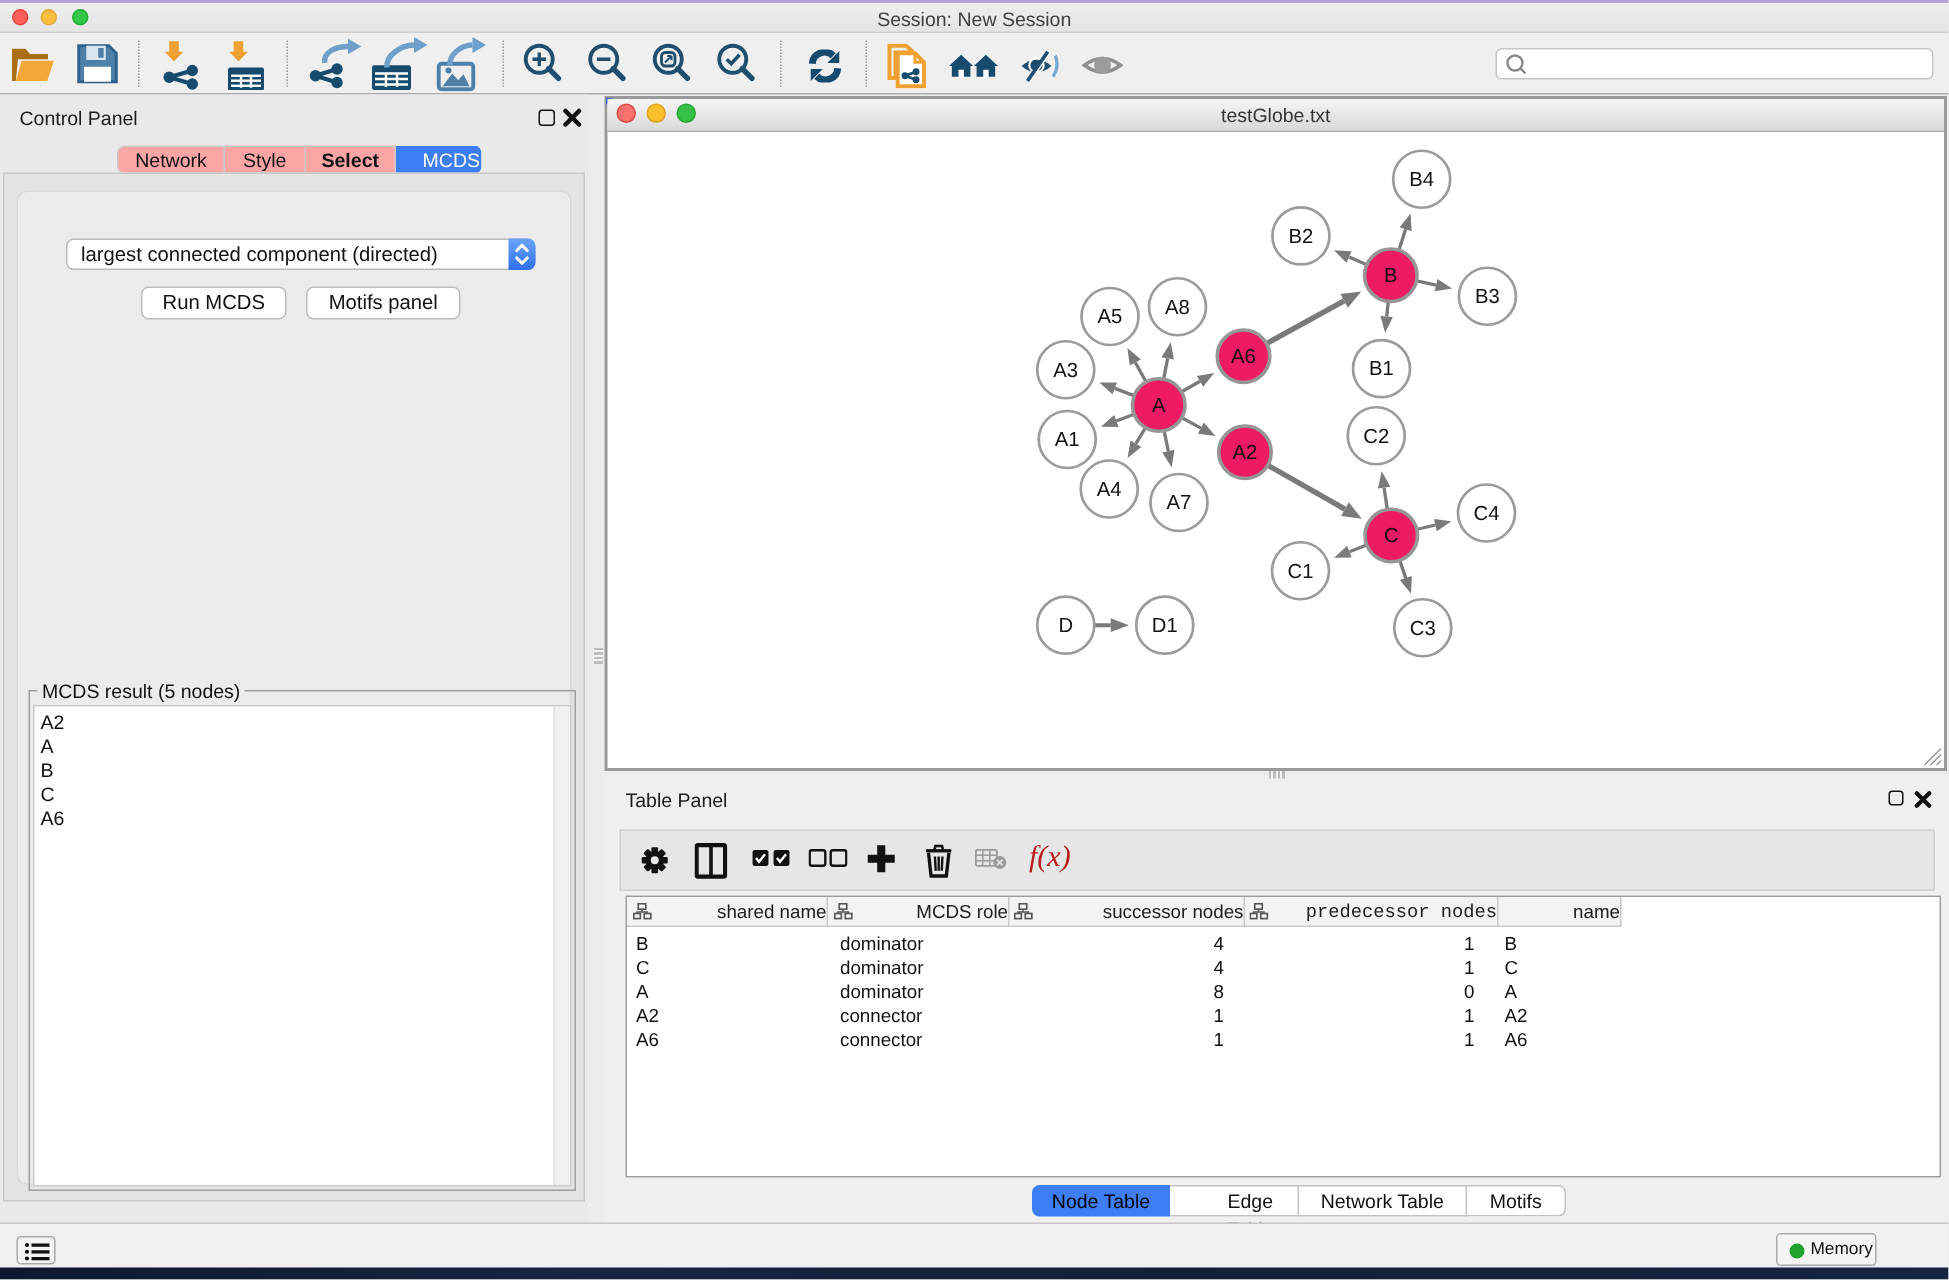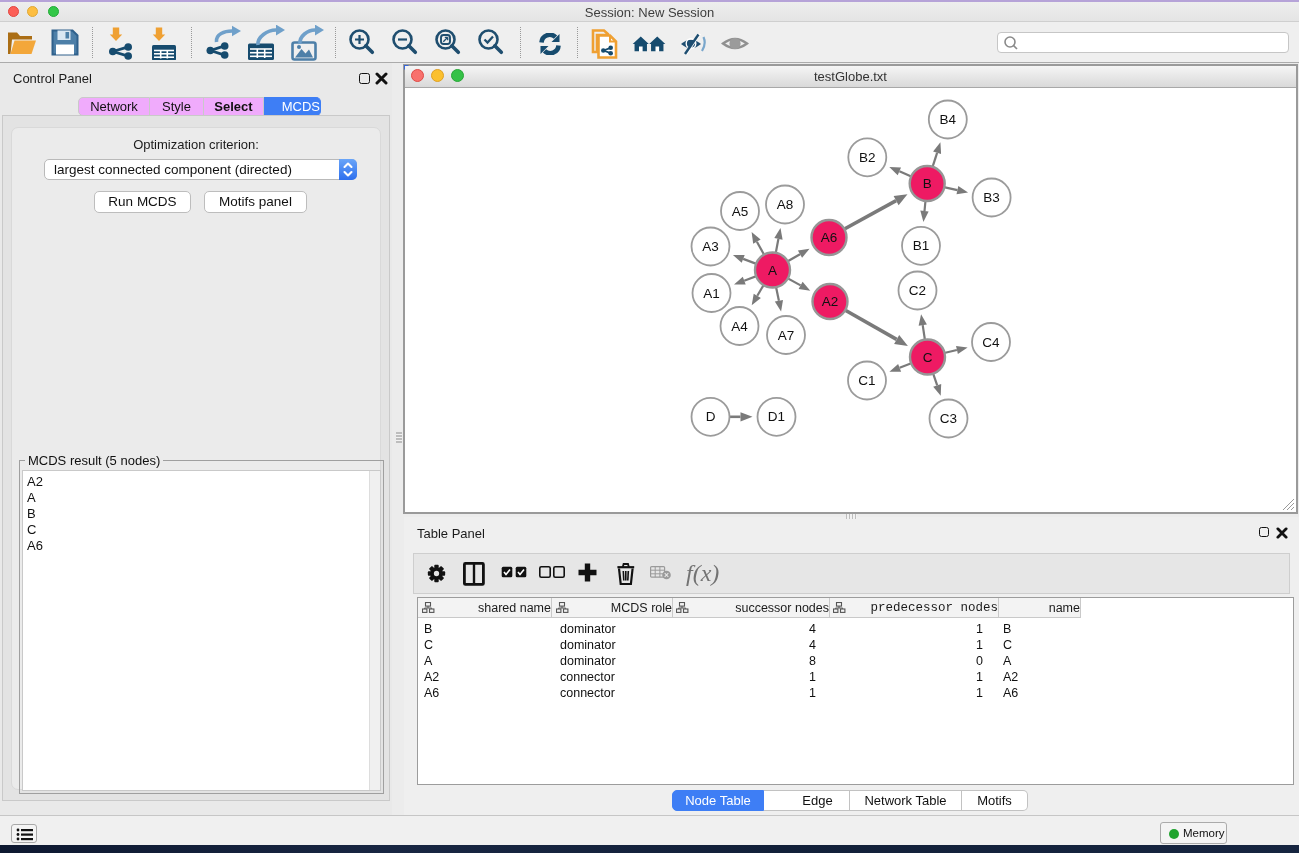--- a/index.html
+++ b/index.html
@@ -19,21 +19,21 @@
 
 #toolbar { left:0; top:22px; width:1299px; height:41px; background:#efefef; border-bottom:1px solid #ababab; }
 .sep { position:absolute; top:5px; height:31px; width:0; border-left:1px dotted #9a9a9a; }
 #searchbox { position:absolute; left:997px; top:10px; width:292px; height:21px; background:#fff; border:1px solid #c6c6c6; border-radius:4px; }
 
 
 #cpanel { left:0; top:63px; width:392px; height:752px; background:#e9e9e9; }
 #cpanel .ptitle { position:absolute; left:13px; top:8px; font-size:13px; color:#1b1b1b; }
 .winbtn-sq { position:absolute; width:11px; height:11px; border:1.6px solid #111; border-radius:2.5px; background:transparent; }
 .tabs { position:absolute; display:flex; }
-.tab { height:19px; background:#f0abfc; border:1px solid #c9c9c9; border-left:none; font-size:13px; color:#111; text-align:center; line-height:17px; }
+.tab { height:19px; background:#fca5a5; border:1px solid #c9c9c9; border-left:none; font-size:13px; color:#111; text-align:center; line-height:17px; }
 .tab.first { border-left:1px solid #c9c9c9; border-radius:5px 0 0 5px; }
 .tab.last { border-radius:0 5px 5px 0; }
 .tab.sel { background:#3e7ef5; color:#fff; border-color:#3e7ef5; }
 #tabpane { position:absolute; left:2px; top:52px; width:388px; height:686px; background:#e3e3e3; border:1px solid #c9c9c9; }
 #innerpane { position:absolute; left:8px; top:11px; width:370px; height:663px; background:#ebebeb; border:1px solid #d9d9d9; border-radius:7px; }
 #optlabel { position:absolute; left:0; width:100%; top:9px; text-align:center; font-size:13px; color:#1b1b1b; }
 #combo { position:absolute; left:32px; top:31px; width:313px; height:21px; background:#fff; border:1px solid #b9b9b9; border-radius:5px; }
 #combo .txt { position:absolute; left:9px; top:2px; font-size:13.5px; color:#111; }
 #combo .btn { position:absolute; right:-1px; top:-1px; width:18px; height:21px; border-radius:0 5px 5px 0; background:linear-gradient(#6aa5f8,#2d6fee); }
 .cbtn { position:absolute; height:22px; background:#fff; border:1px solid #bdbdbd; border-radius:5px; font-size:13.5px; color:#111; text-align:center; line-height:20px; }
@@ -56,26 +56,26 @@
 #ttable { position:absolute; left:13px; top:80px; width:877px; height:188px; background:#fff; border:1px solid #9c9c9c; }
 #thead { position:absolute; left:0; top:0; width:663px; height:20px; background:#f3f3f3; border-bottom:1px solid #c9c9c9; }
 .hcell { position:absolute; top:0; height:20px; border-right:1px solid #c9c9c9; }
 .hcell .tx { position:absolute; top:3px; width:100%; text-align:right; font-size:12.5px; color:#1b1b1b; }
 .trow { position:absolute; font-size:12.5px; color:#111; }
 .num { position:absolute; font-size:12.5px; color:#111; text-align:right; }
 .btabs { position:absolute; top:273px; display:flex; left:268px; }
 .btab { height:21px; background:#fff; border:1px solid #c2c2c2; border-left:none; font-size:13px; color:#111; text-align:center; line-height:19px; }
 .btab.first { border-left:1px solid #c2c2c2; border-radius:5px 0 0 5px; }
 .btab.last { border-radius:0 5px 5px 0; }
-.btab.sel { background:#3e7ef5; color:#ffffff; border-color:#3e7ef5; }
+.btab.sel { background:#3e7ef5; color:#000000; border-color:#3e7ef5;margin-left:16px; }
 
 
 #statusbar { left:0; top:815px; width:1299px; height:30px; background:#f0f0f0; border-top:1px solid #c6c6c6; }
 #listbtn { position:absolute; left:11px; top:8px; width:26px; height:19px; background:#f4f4f4; border:1px solid #a8a8a8; border-radius:3px; }
-#membtn { position:absolute; left:1160px; top:6px; width:67px; height:22px; background:#f4f4f4; border:1px solid #ababab; border-radius:3px; font-size:11.5px; color:#111; }
+#membtn { position:absolute; left:1184px; top:6px; width:67px; height:22px; background:#f4f4f4; border:1px solid #ababab; border-radius:3px; font-size:11.5px; color:#111; }
 #membtn .dot { position:absolute; left:8px; top:6px; width:10px; height:10px; border-radius:50%; background:#1fa32e; }
 #membtn .tx { position:absolute; left:22px; top:4px; }
 </style>
 </head>
 <body>
 <div class="abs" id="deskTop"></div>
 
 <div class="abs" id="titlebar">
   <span class="tl" style="left:8px;top:3.5px;width:11px;height:11px;background:#fc5f57;border:0.5px solid #e24640;"></span>
   <span class="tl" style="left:27px;top:3.5px;width:11px;height:11px;background:#fdbe41;border:0.5px solid #e0a835;"></span>
@@ -211,21 +211,20 @@
       <path d="M2 2 L11 11 M11 2 L2 11" stroke="#111" stroke-width="3" stroke-linecap="round"></path>
     </svg>
   <div class="tabs" style="left:78px; top:34px;">
     <div class="tab first" style="width:72px;">Network</div>
     <div class="tab" style="width:54px;">Style</div>
     <div class="tab" style="width:60px;font-weight:bold;">Select</div>
     <div class="tab sel last" style="width:57px;text-align:right;">MCDS</div>
   </div>
   <div id="tabpane">
     <div id="innerpane">
-      <div id="optlabel">Optimization criterion:</div>
       <div id="combo">
         <div class="txt">largest connected component (directed)</div>
         <div class="btn"><svg width="18" height="21" viewBox="0 0 18 21">
               <path d="M5.5 8 L9 4.5 L12.5 8" fill="none" stroke="#fff" stroke-width="2.1" stroke-linecap="round" stroke-linejoin="round"></path>
               <path d="M5.5 13 L9 16.5 L12.5 13" fill="none" stroke="#fff" stroke-width="2.1" stroke-linecap="round" stroke-linejoin="round"></path>
             </svg></div>
       </div>
       <div class="cbtn" style="left:82px; top:63px; width:97px;">Run MCDS</div>
       <div class="cbtn" style="left:192px; top:63px; width:103px;">Motifs panel</div>
       <div id="fieldset">
@@ -392,21 +391,21 @@
       </svg>
     <svg style="position:absolute;left:236px;top:12px" width="22" height="15" viewBox="0 0 22 15">
         <rect x="0.6" y="0.6" width="14" height="10.6" rx="1" fill="none" stroke="#9a9a9a" stroke-width="1.2"></rect>
         <line x1="0.6" y1="4.2" x2="14.6" y2="4.2" stroke="#9a9a9a" stroke-width="1"></line>
         <line x1="0.6" y1="7.8" x2="14.6" y2="7.8" stroke="#9a9a9a" stroke-width="1"></line>
         <line x1="5.2" y1="0.6" x2="5.2" y2="11.2" stroke="#9a9a9a" stroke-width="1"></line>
         <line x1="9.9" y1="0.6" x2="9.9" y2="11.2" stroke="#9a9a9a" stroke-width="1"></line>
         <circle cx="16.5" cy="9" r="4.3" fill="#9a9a9a"></circle>
         <path d="M14.7 7.2 L18.3 10.8 M18.3 7.2 L14.7 10.8" stroke="#e6e6e6" stroke-width="1.1"></path>
       </svg>
-    <div style="position:absolute;left:272px;top:6px;font-family:'Liberation Serif',serif;font-style:italic;font-size:24px;color:#737373;">f(x)</div>
+    <div style="position:absolute;left:272px;top:6px;font-family:'Liberation Serif',serif;font-style:italic;font-size:20px;color:#b91c1c;">f(x)</div>
   </div>
   <div id="ttable">
     <div id="thead">
       <div class="hcell" style="left:0; width:134px;">
           <span class="tx">&nbsp;&nbsp;shared name</span>
         </div>
       <div class="hcell" style="left:134px; width:121px;">
           <span class="tx">&nbsp;&nbsp;MCDS role</span>
         </div>
       <div class="hcell" style="left:255px; width:157px;">

